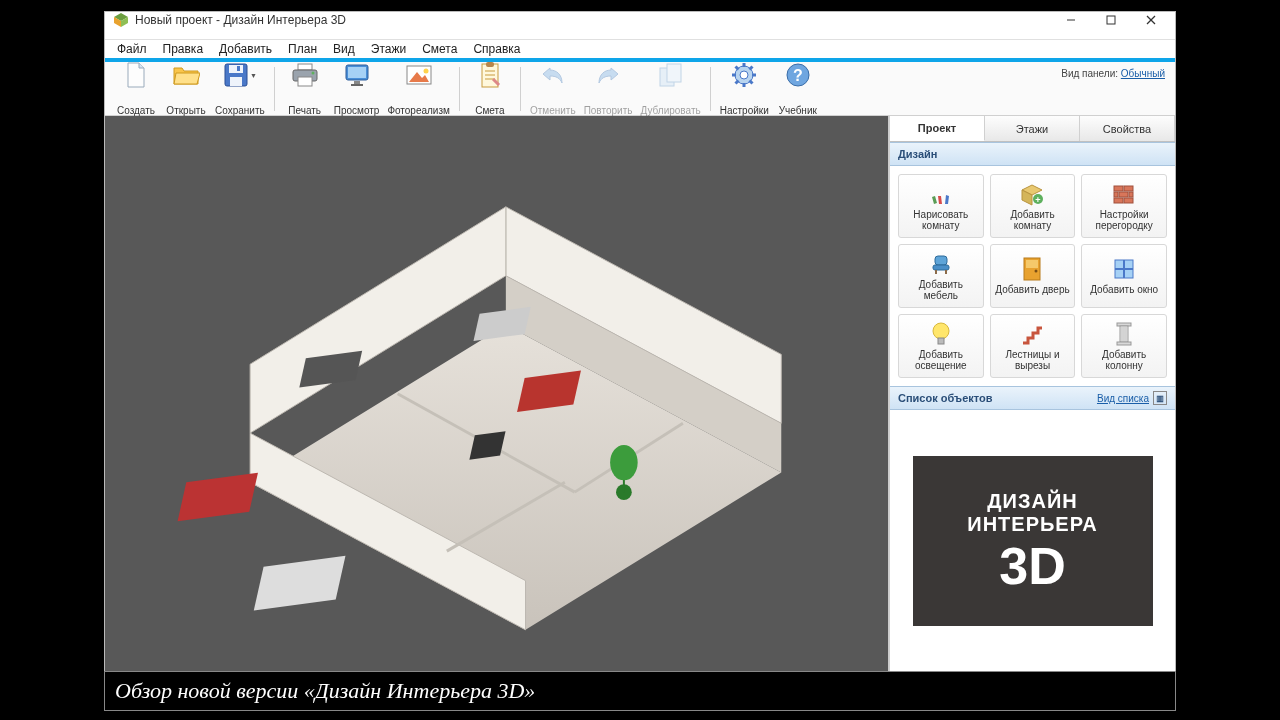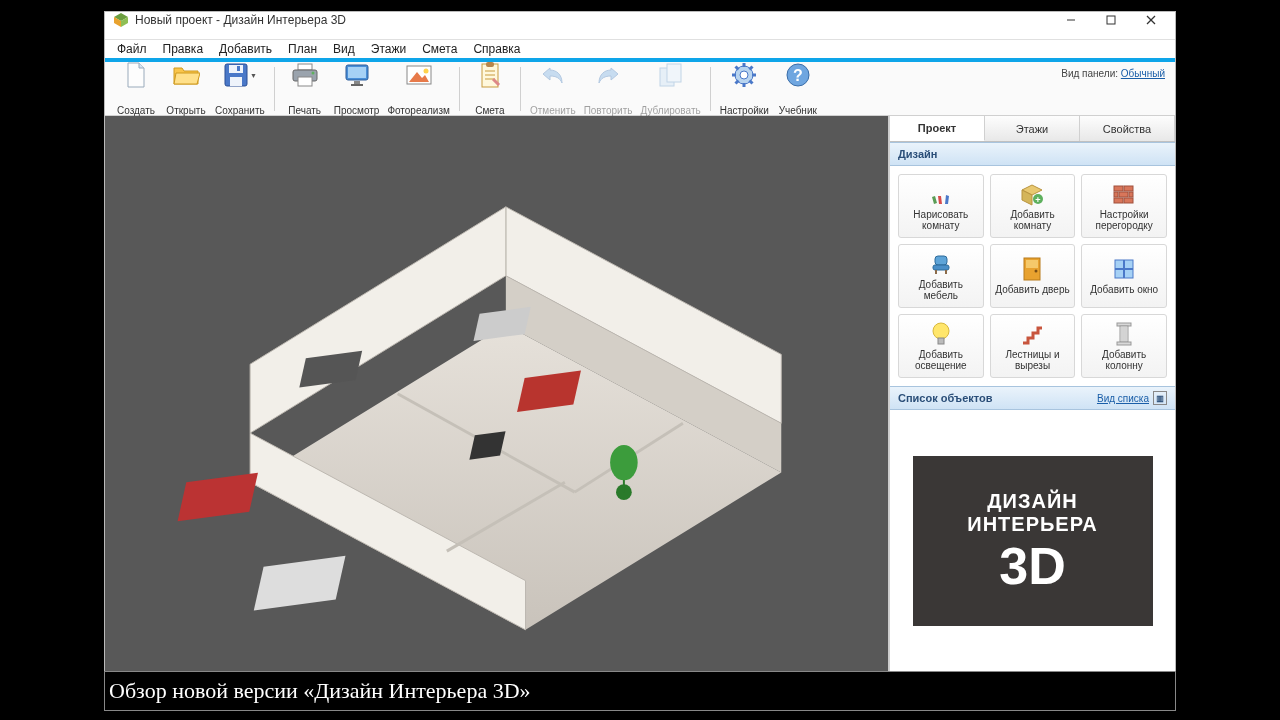--- a/index.html
+++ b/index.html
@@ -34,21 +34,21 @@
 .tool-card .card-icon { height: 26px; width: 26px; display: flex; align-items: center; justify-content: center; margin-bottom: 2px; }
 .tool-card .card-label { line-height: 1.15; }
 .list-view-link { color: #1a5ea8; text-decoration: underline; font-weight: 400; font-size: 10px; cursor: pointer; }
 .list-icon { width: 14px; height: 14px; border: 1px solid #888; margin-left: 4px; display: inline-flex; align-items: center; justify-content: center; font-size: 8px; }
 .logo-area { flex: 1; display: flex; align-items: center; justify-content: center; padding: 8px; }
 .logo-tile { width: 240px; height: 170px; background: #3a3736; color: #fff; display: flex; flex-direction: column; align-items: center; justify-content: center; font-weight: 700; text-align: center; }
 .logo-tile .line1 { font-size: 20px; letter-spacing: 1px; }
 .logo-tile .line2 { font-size: 20px; letter-spacing: 1px; }
 .logo-tile .line3 { font-size: 52px; line-height: 1; margin-top: 4px; text-align: center; }
 .floorplan { width: 94%; height: 92%; position: relative; }
-.caption-bar { position: absolute; left: 104px; bottom: 9px; width: 1072px; height: 40px; background: #000; border: 1px solid #888; display: flex; align-items: center; padding: 0 4px; }
+.caption-bar { position: absolute; left: 104px; bottom: 9px; width: 1072px; height: 40px; background: #000; border: 1px solid #888; display: flex; align-items: center; padding: 0 10px; font-style: italic; }
 .caption-text { color: #fff; font-size: 22px; font-family: Georgia, serif; }
 svg { display: block; }
 </style>
 </head>
 <body>
 
 <div class="outer-frame">
 
   <div class="titlebar">
     <span class="app-icon">

